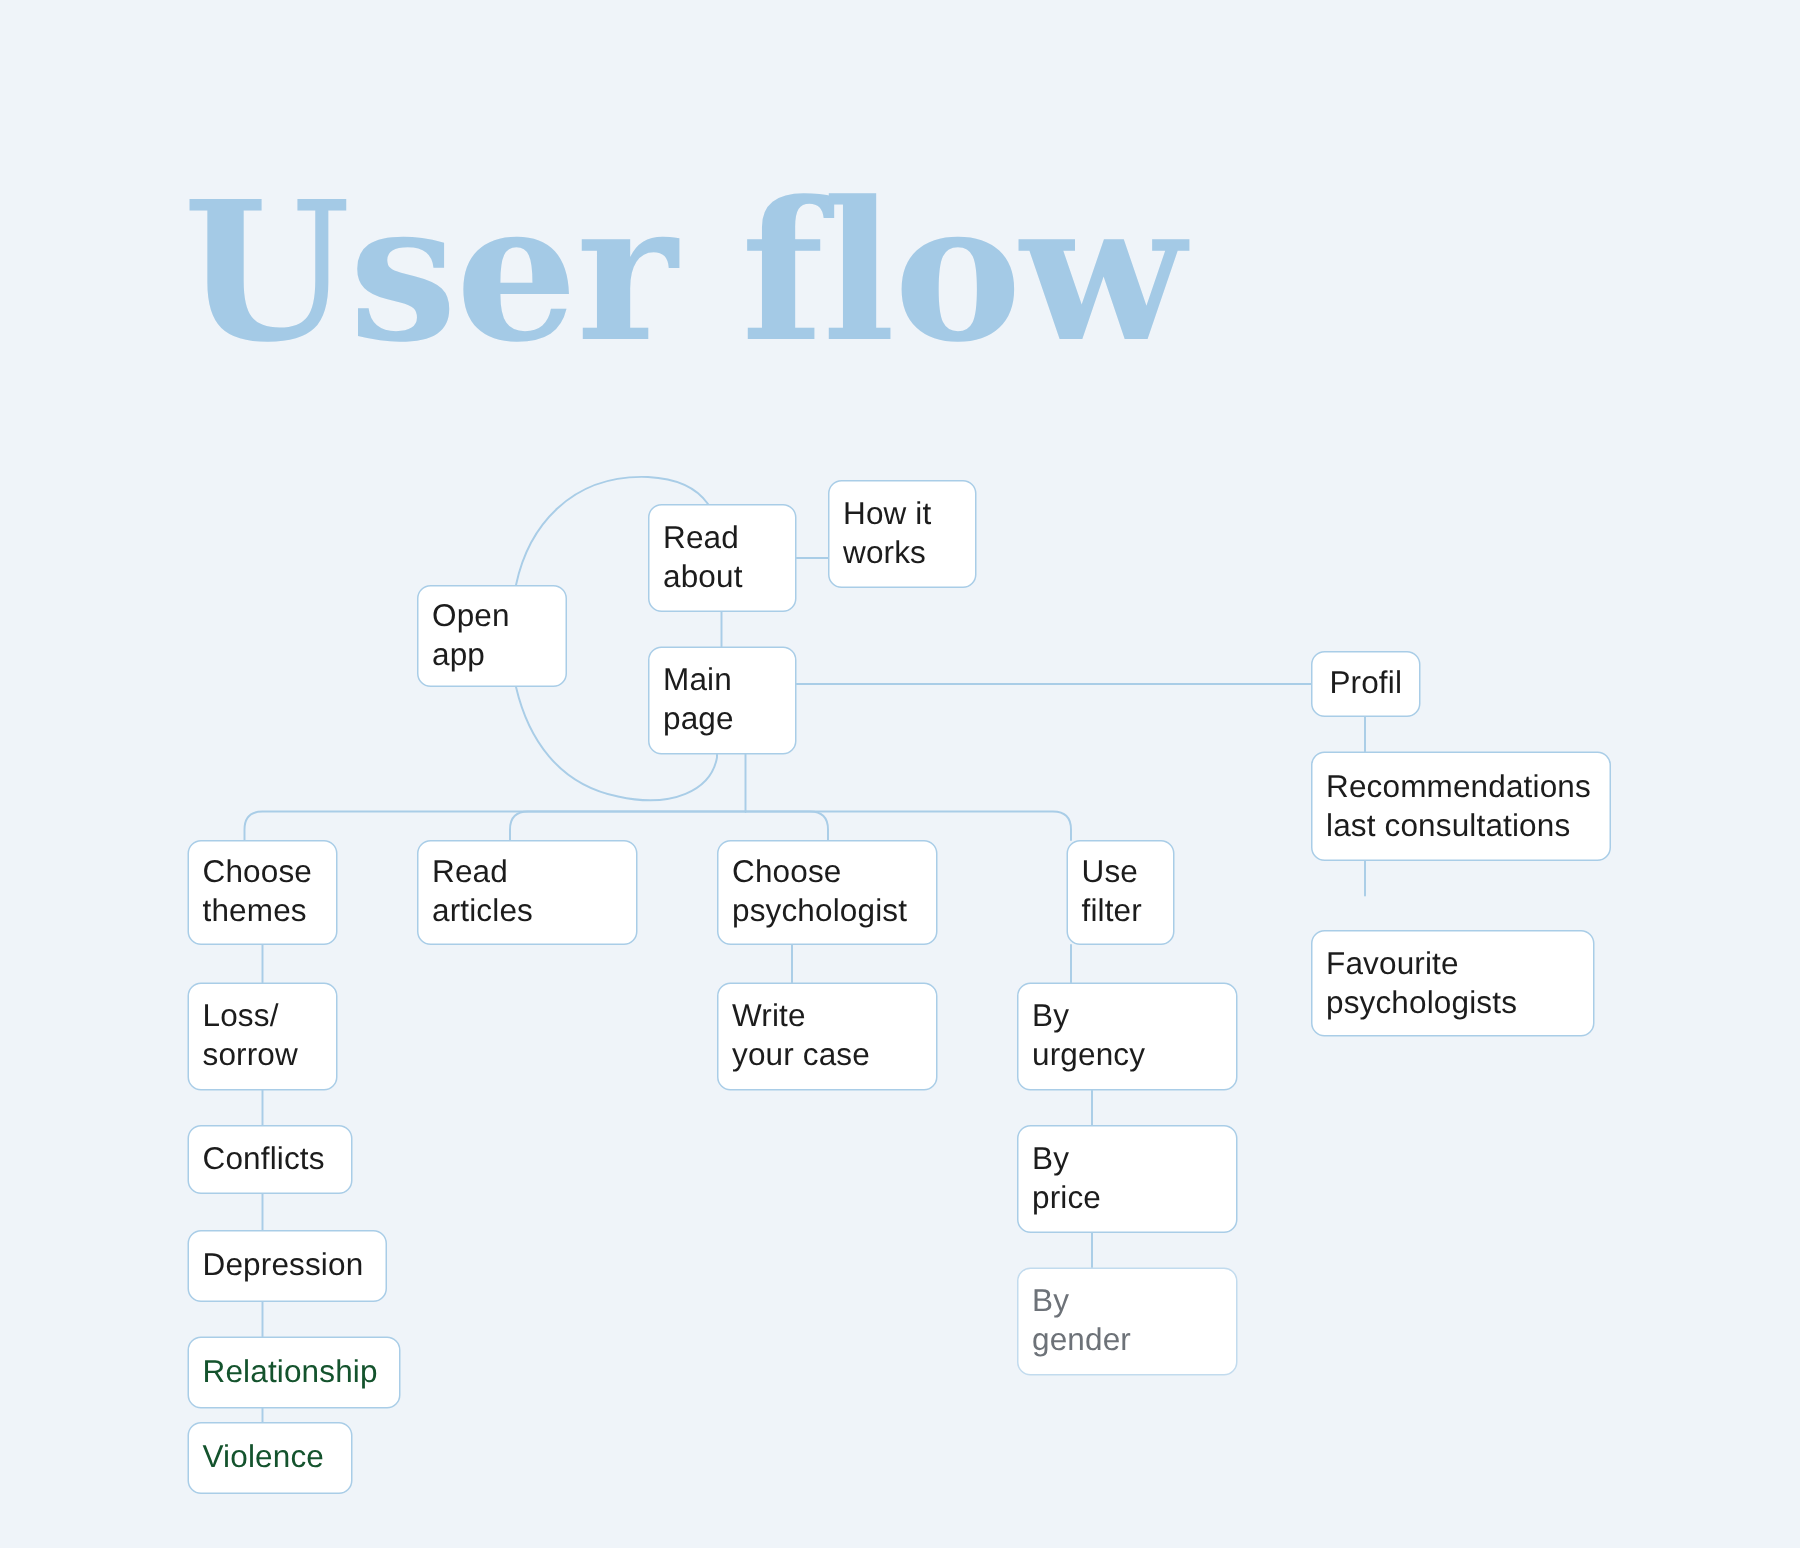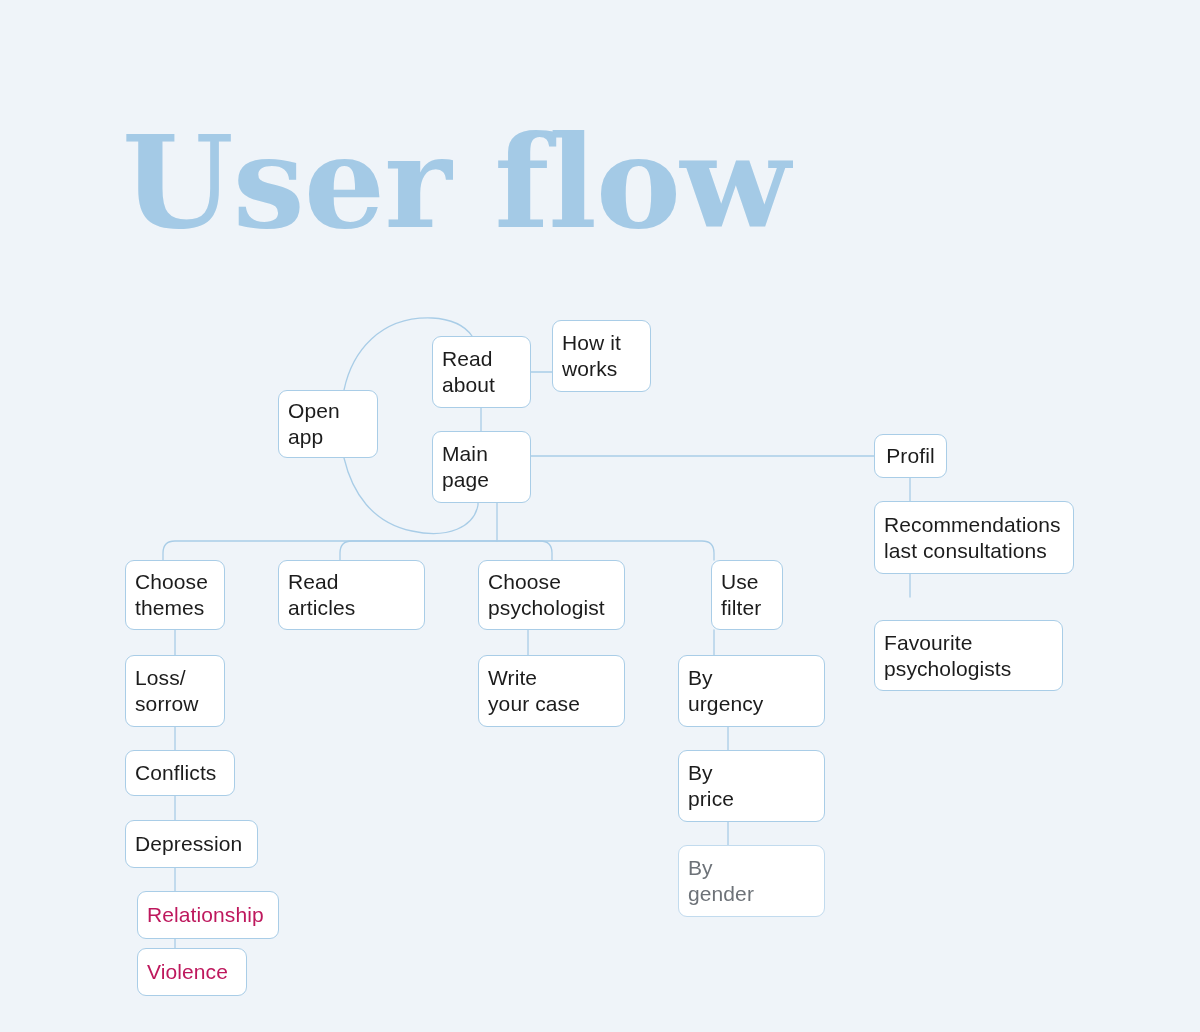--- a/index.html
+++ b/index.html
@@ -54,22 +54,21 @@
     font-size: 21px;
     line-height: 1.22;
     letter-spacing: 0.1px;
     white-space: pre-line;
   }
   .node.dim {
     color: #6d7278;
     border-color: #c2dbee;
   }
   .node.semi {
-    color: #be185d;
-    margin-left: 12px;
+    color: #14532d;
   }
 </style>
 </head>
 <body>
 
 <div id="canvas">
 
   <div id="page-title">User flow</div>
 
   <svg id="edges" viewBox="0 0 1200 1032" width="1200" height="1032" fill="none" stroke="#a9cde7" stroke-width="1.3" stroke-linecap="round">

